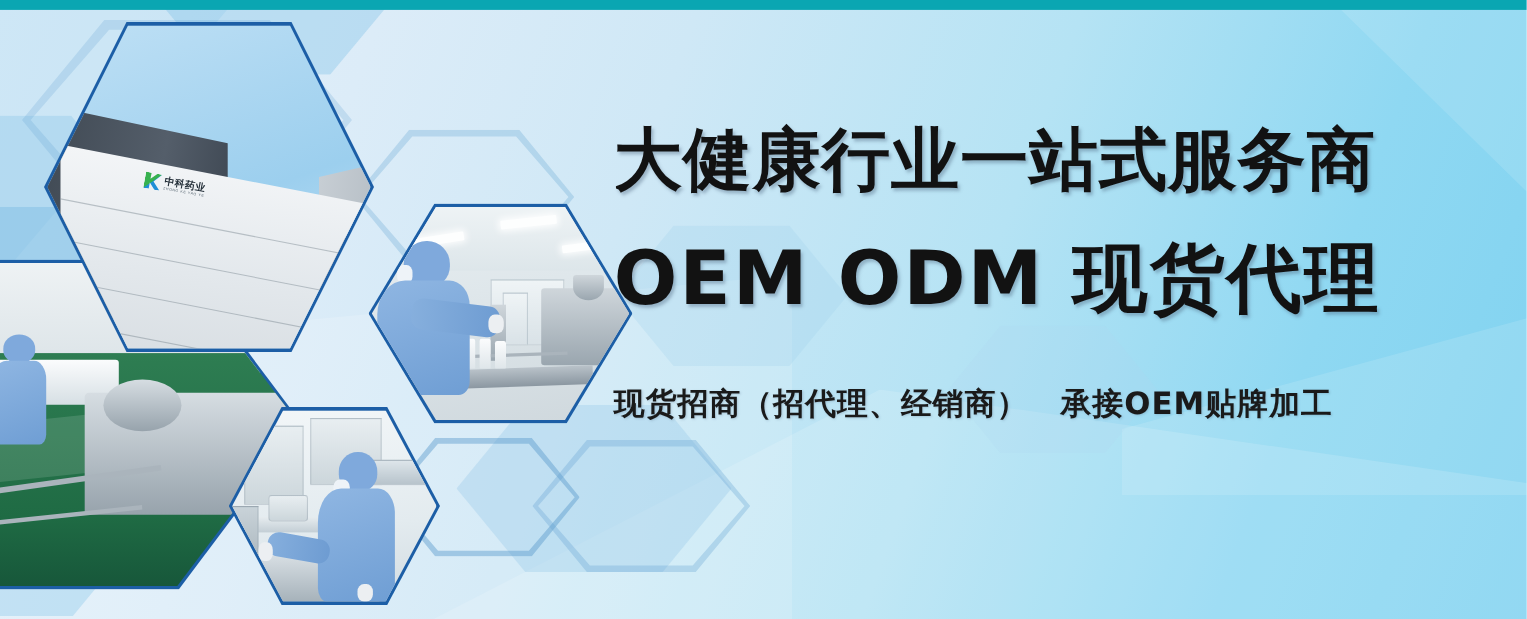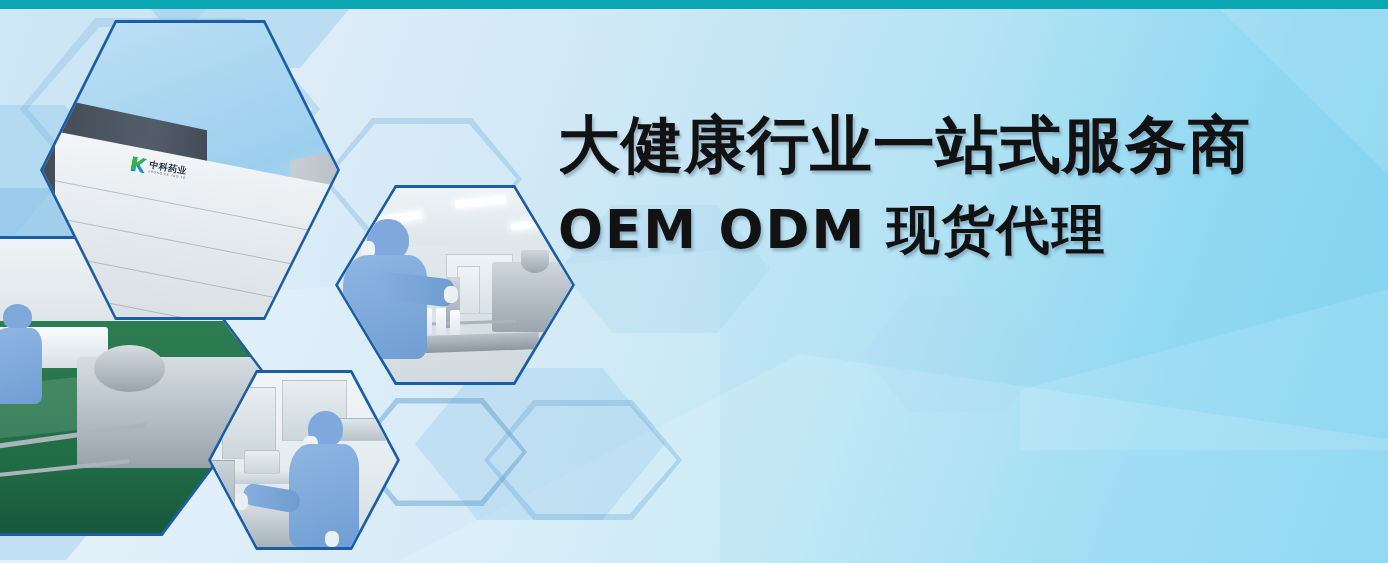--- a/index.html
+++ b/index.html
@@ -110,22 +110,22 @@
     font-family:"DejaVu Sans","Liberation Sans",sans-serif;
     font-weight:700;
     font-size:62px;
     line-height:1.06;
     color:#121212;
     letter-spacing:1px;
     white-space:nowrap;
     text-shadow:2px 3px 3px rgba(70,95,120,.38);
   }
   .headline.l2{
-    margin-top:24px;
-    font-size:53px;
+    margin-top:40px;
+    font-size:68px;
     letter-spacing:2px;
     padding-right:48px;
   }
   .subline{
     margin-top:58px;
     font-family:"DejaVu Sans","Liberation Sans",sans-serif;
     font-weight:700;
     font-size:28px;
     color:#1a1a1a;
     letter-spacing:1px;
@@ -264,15 +264,16 @@
           <div class="w-glove" style="left:-62%;top:60%;width:16%;height:13%;"></div>
           <div class="w-glove" style="left:48%;top:88%;width:18%;height:12%;"></div>
         </div>
       </div>
     </div>
   </div>
 
   <div class="copy">
     <div class="headline l1">大健康行业一站式服务商</div>
     <div class="headline l2">OEM ODM 现货代理</div>
+    <div class="subline">现货招商（招代理、经销商）　承接OEM贴牌加工</div>
   </div>
 
 </div>
 
 </body></html>

